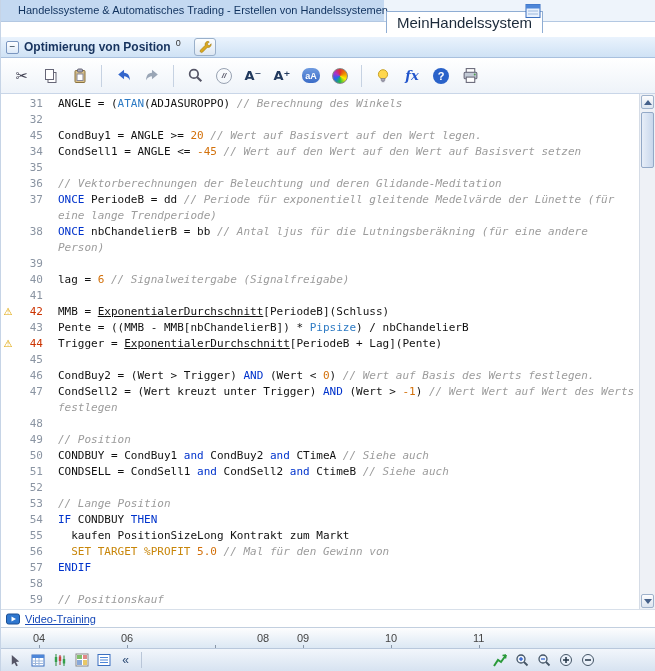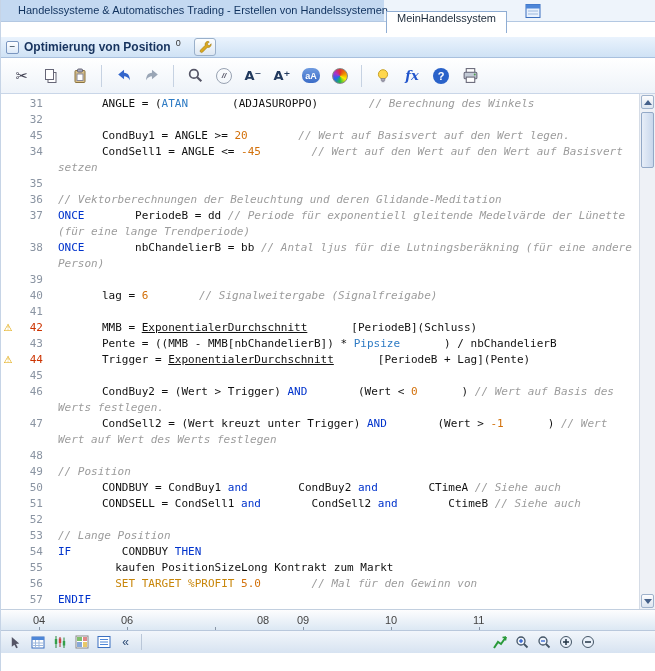--- a/index.html
+++ b/index.html
@@ -21,22 +21,22 @@
   }
   .titlebar .title {
     position: absolute; left: 17px; top: 4px;
     font-size: 11px; color: #10325e;
   }
   .doc-tab {
     position: absolute; left: 385px; top: 11px;
     height: 22px; padding: 0 10px;
     background: #ffffff;
     border: 1px solid #8fadd3; border-bottom: none;
-    display: flex; 
-    font-size: 11px; color: #1c2a3a;
+    display: flex; align-items: center;
+    font-size: 15px; color: #1c2a3a;
   }
   .titlebar-icon { position: absolute; left: 524px; top: 3px; width: 16px; height: 16px; }
   .gap-row { height: 14px; background: #ffffff; }
 
   
   .panel-header {
     height: 22px;
     display: flex; align-items: center; gap: 5px;
     padding-left: 5px;
     background: linear-gradient(180deg, #eaf3fd, #cfe2f5);
@@ -116,21 +116,21 @@
     font-family: "DejaVu Sans Mono", monospace;
     font-size: 11px; line-height: 16px; color: #8a94a2;
   }
   .num-cell.warn { color: var(--c-warning_line, #cc3300); }
   .code-cell {
     flex: 1; padding-left: 9px; padding-right: 4px;
     white-space: pre-wrap; word-break: break-word;
     font-family: "DejaVu Sans Mono", monospace;
     font-size: 11px; line-height: 16px; color: #111;
   }
-  .tk-p { color: #111; margin-left: 44px; }
+  .tk-p { color: #111; }
   .tk-k { color: var(--c-keyword, #0033cc); }
   .tk-f { color: var(--c-function, #2e7bc4); }
   .tk-n { color: var(--c-number, #d2700a); }
   .tk-c { color: var(--c-comment, #9c9c9c); font-style: italic; }
   .tk-u { color: #111; text-decoration: underline; }
   .tk-o { color: var(--c-orange_keyword, #c8860a); }
 
   
   .vscroll {
     position: absolute; right: 0; top: 0; bottom: 0; width: 16px;
@@ -448,20 +448,27 @@
       <div class="sb-btn sb-up">
           <span class="tri-up"></span>
         </div>
       <div class="sb-thumb"></div>
       <div class="sb-btn sb-down">
           <span class="tri-down"></span>
         </div>
     </div>
   </div>
 
+  <div class="video-row">
+    <svg width="14" height="14" viewBox="0 0 14 14">
+      <rect x="0.5" y="2" width="13" height="10" rx="2" fill="#2f77cf" stroke="#1c4f94"></rect>
+      <path d="M5.5 4.5 L10 7 L5.5 9.5 Z" fill="#ffffff"></path>
+    </svg>
+    <a class="video-link">Video-Training</a>
+  </div>
 
   <div class="axis-row">
       <span class="axis-label" style="left: 32px;">04</span>
       <span class="axis-tick" style="left: 38px;"></span>
       <span class="axis-label" style="left: 120px;">06</span>
       <span class="axis-tick" style="left: 126px;"></span>
       <span class="axis-label" style="left: 208px; padding-left: 48px;">08</span>
       <span class="axis-tick" style="left: 214px;"></span>
       <span class="axis-label" style="left: 296px;">09</span>
       <span class="axis-tick" style="left: 302px;"></span>

